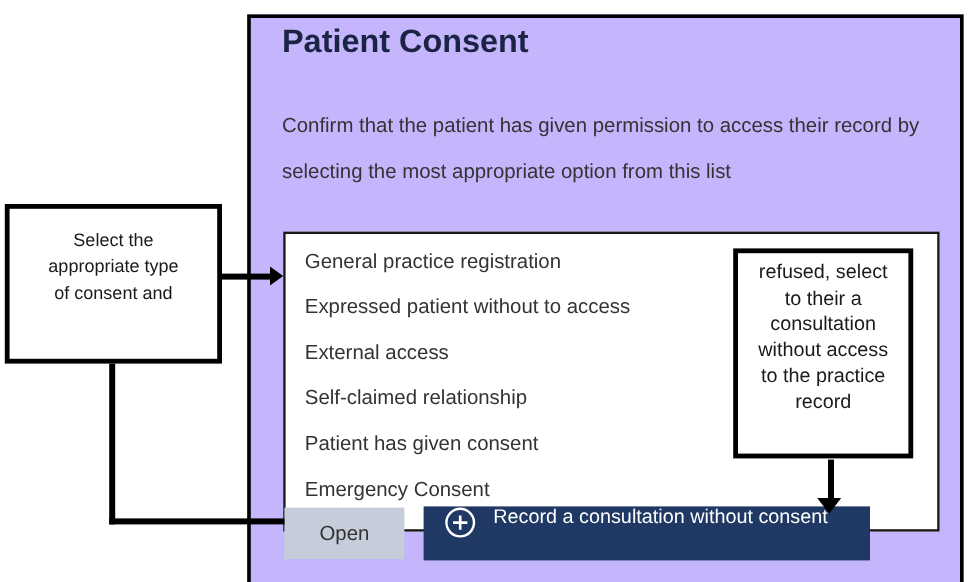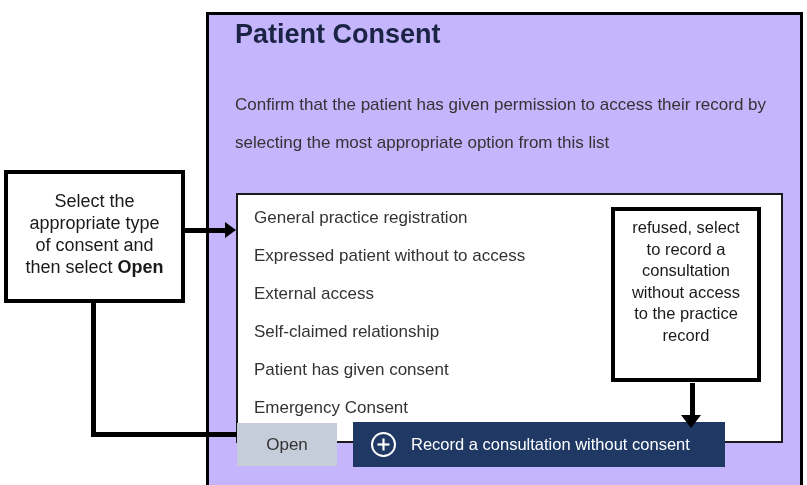--- a/index.html
+++ b/index.html
@@ -99,38 +99,38 @@
     cursor: pointer;
     font-family: "Liberation Sans", sans-serif;
   }
   .record-btn {
     position: absolute;
     left: 144px; top: 407px;
     width: 372px; height: 45px;
     background: var(--record_btn_bg);
     color: var(--record_btn_text);
     font-size: 16.5px;
-    display: flex; align-items: center;
+    display: flex; 
     gap: 14px;
     padding: 0 0 0 17px;
     border: none;
     cursor: pointer;
     font-family: "Liberation Sans", sans-serif;
   }
   .plus-icon { flex: 0 0 auto; display: flex; }
 
   
   .left-callout {
     position: absolute;
     left: 4px; top: 170px;
     width: 173px; height: 109px;
     border: 4px solid var(--border_color);
     background: #fff;
     text-align: center;
-    font-size: 18px;
+    font-size: 15px;
     line-height: 22px;
     color: #1a1a1a;
     padding-top: 16px;
     z-index: 5;
   }
   .left-callout .b { font-weight: bold; }
   .lc-arrow-line {
     position: absolute;
     left: 183px; top: 228px;
     width: 44px; height: 5px;
@@ -176,21 +176,21 @@
         <div class="opt">Expressed patient without to access</div>
         <div class="opt">External access</div>
         <div class="opt">Self-claimed relationship</div>
         <div class="opt">Patient has given consent</div>
         <div class="opt">Emergency Consent</div>
       </div>
     </div>
 
     <div class="right-callout">
         <div>refused, select</div>
-        <div>to record a</div>
+        <div>to their a</div>
         <div>consultation</div>
         <div>without access</div>
         <div>to the practice</div>
         <div>record</div>
       </div>
     <div class="rc-arrow-line"></div>
     <div class="rc-arrow-head"></div>
 
     <button class="open-btn">
       <span>Open</span>
@@ -206,20 +206,19 @@
       <span>Record a consultation without consent</span>
     </button>
   </div>
 
   <div class="left-callout">
     <div>
         <div>Select the</div>
         <div>appropriate type</div>
         <div>of consent and</div>
       </div>
-    <div><span>then select </span><span class="b">Open</span></div>
   </div>
   <div class="lc-arrow-line"></div>
   <div class="lc-arrow-head"></div>
   <div class="lc-conn-v"></div>
   <div class="lc-conn-h"></div>
 
 </div>
 
 </body></html>

